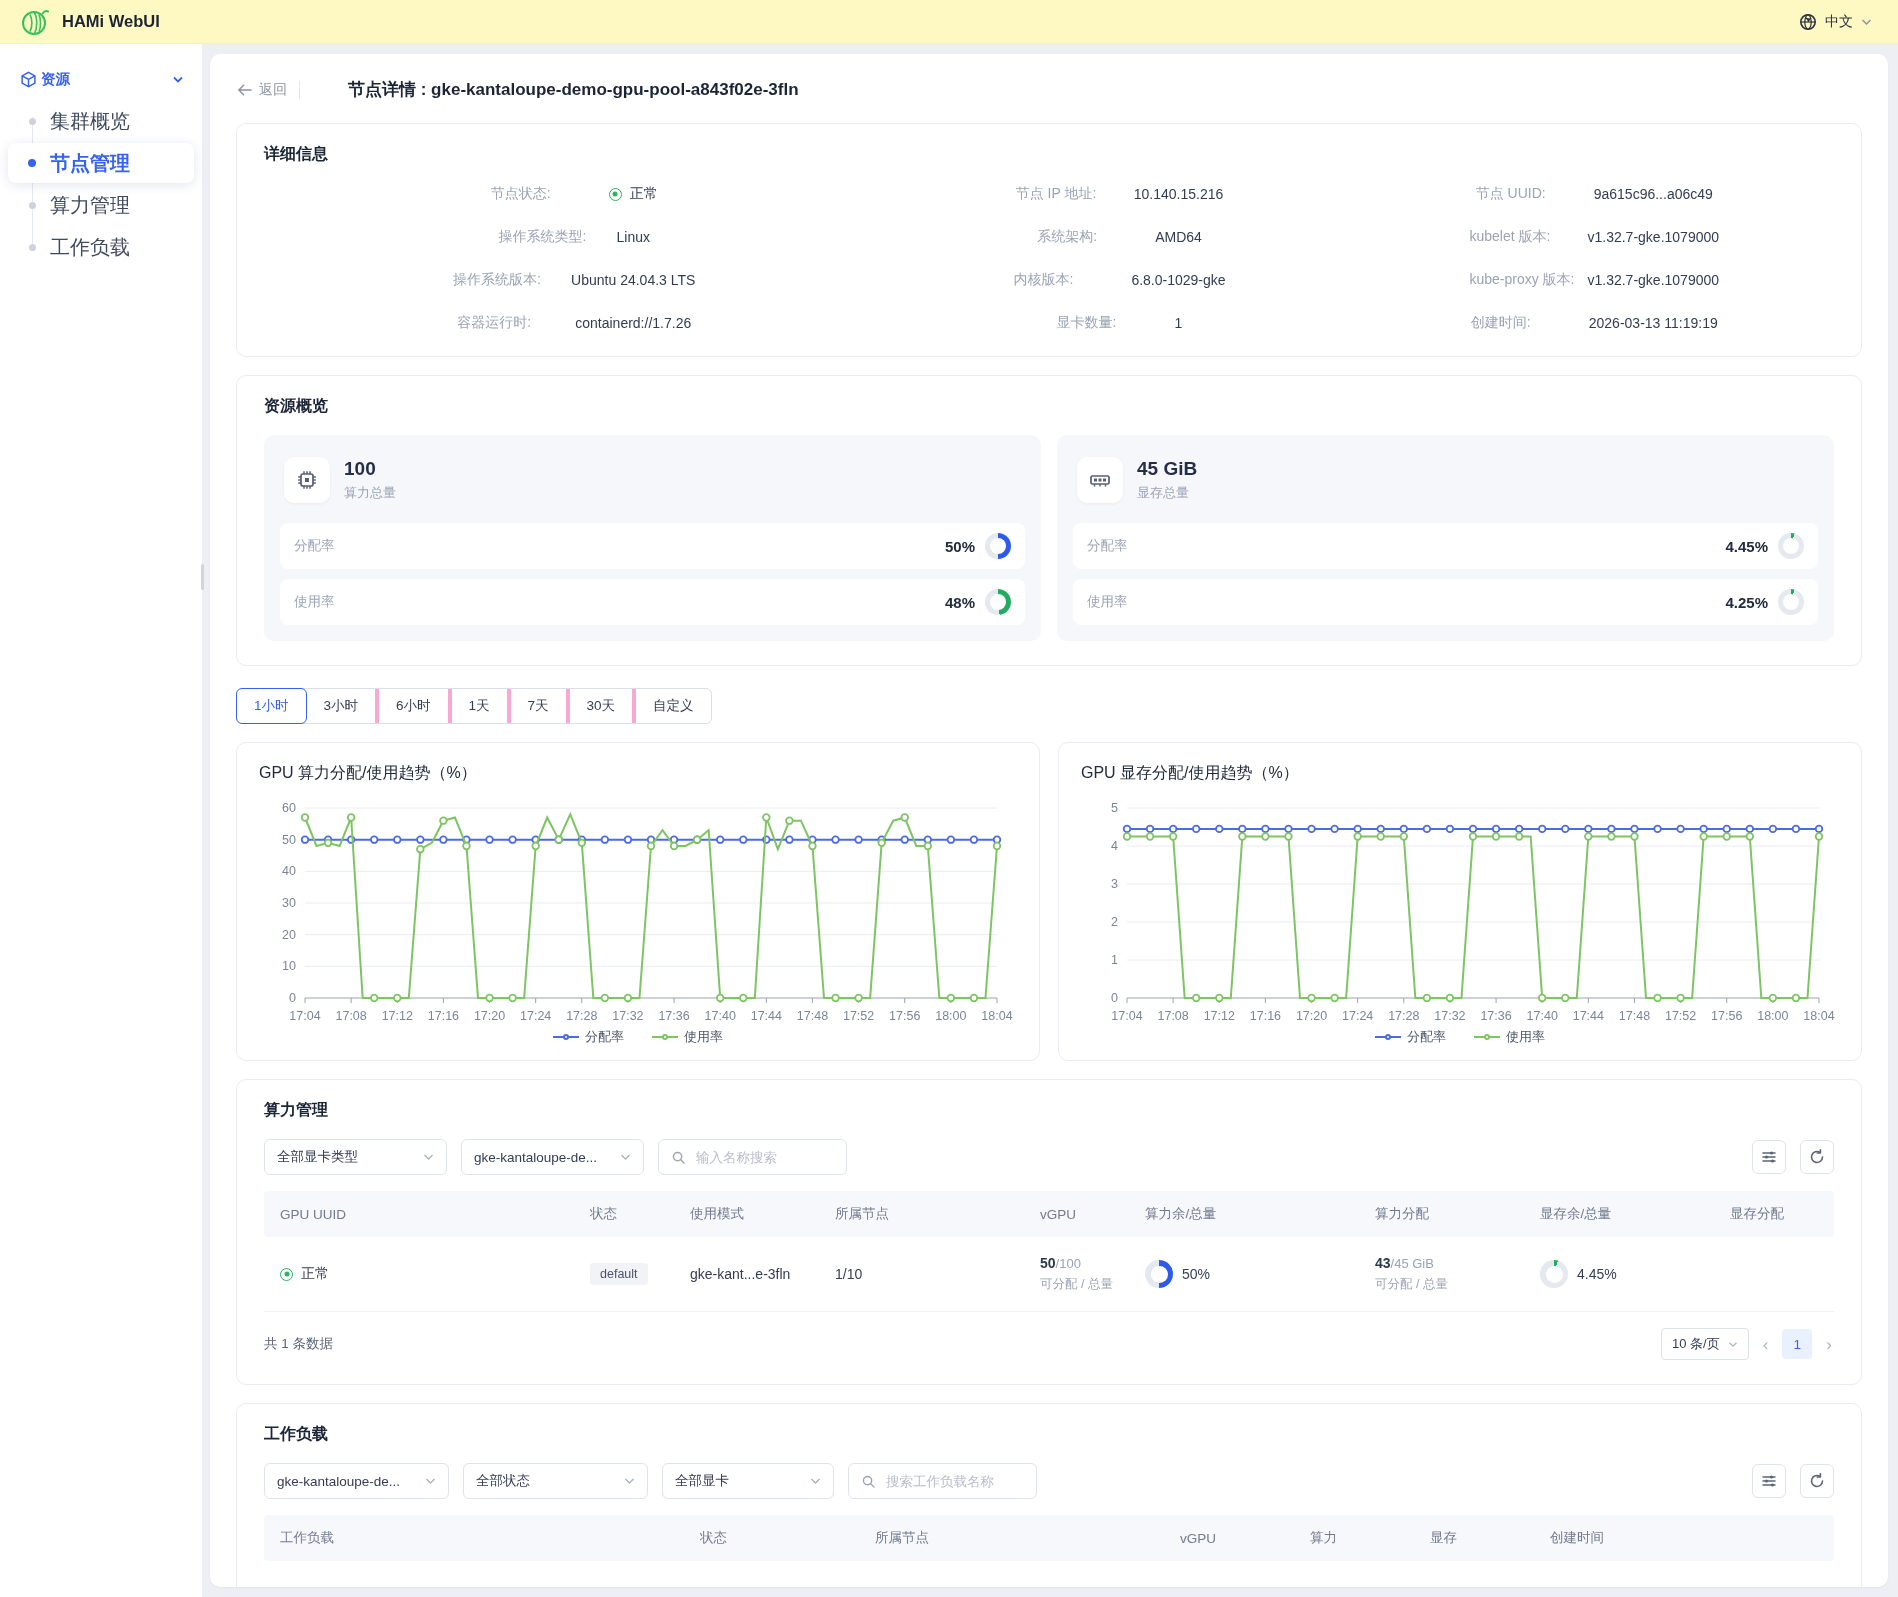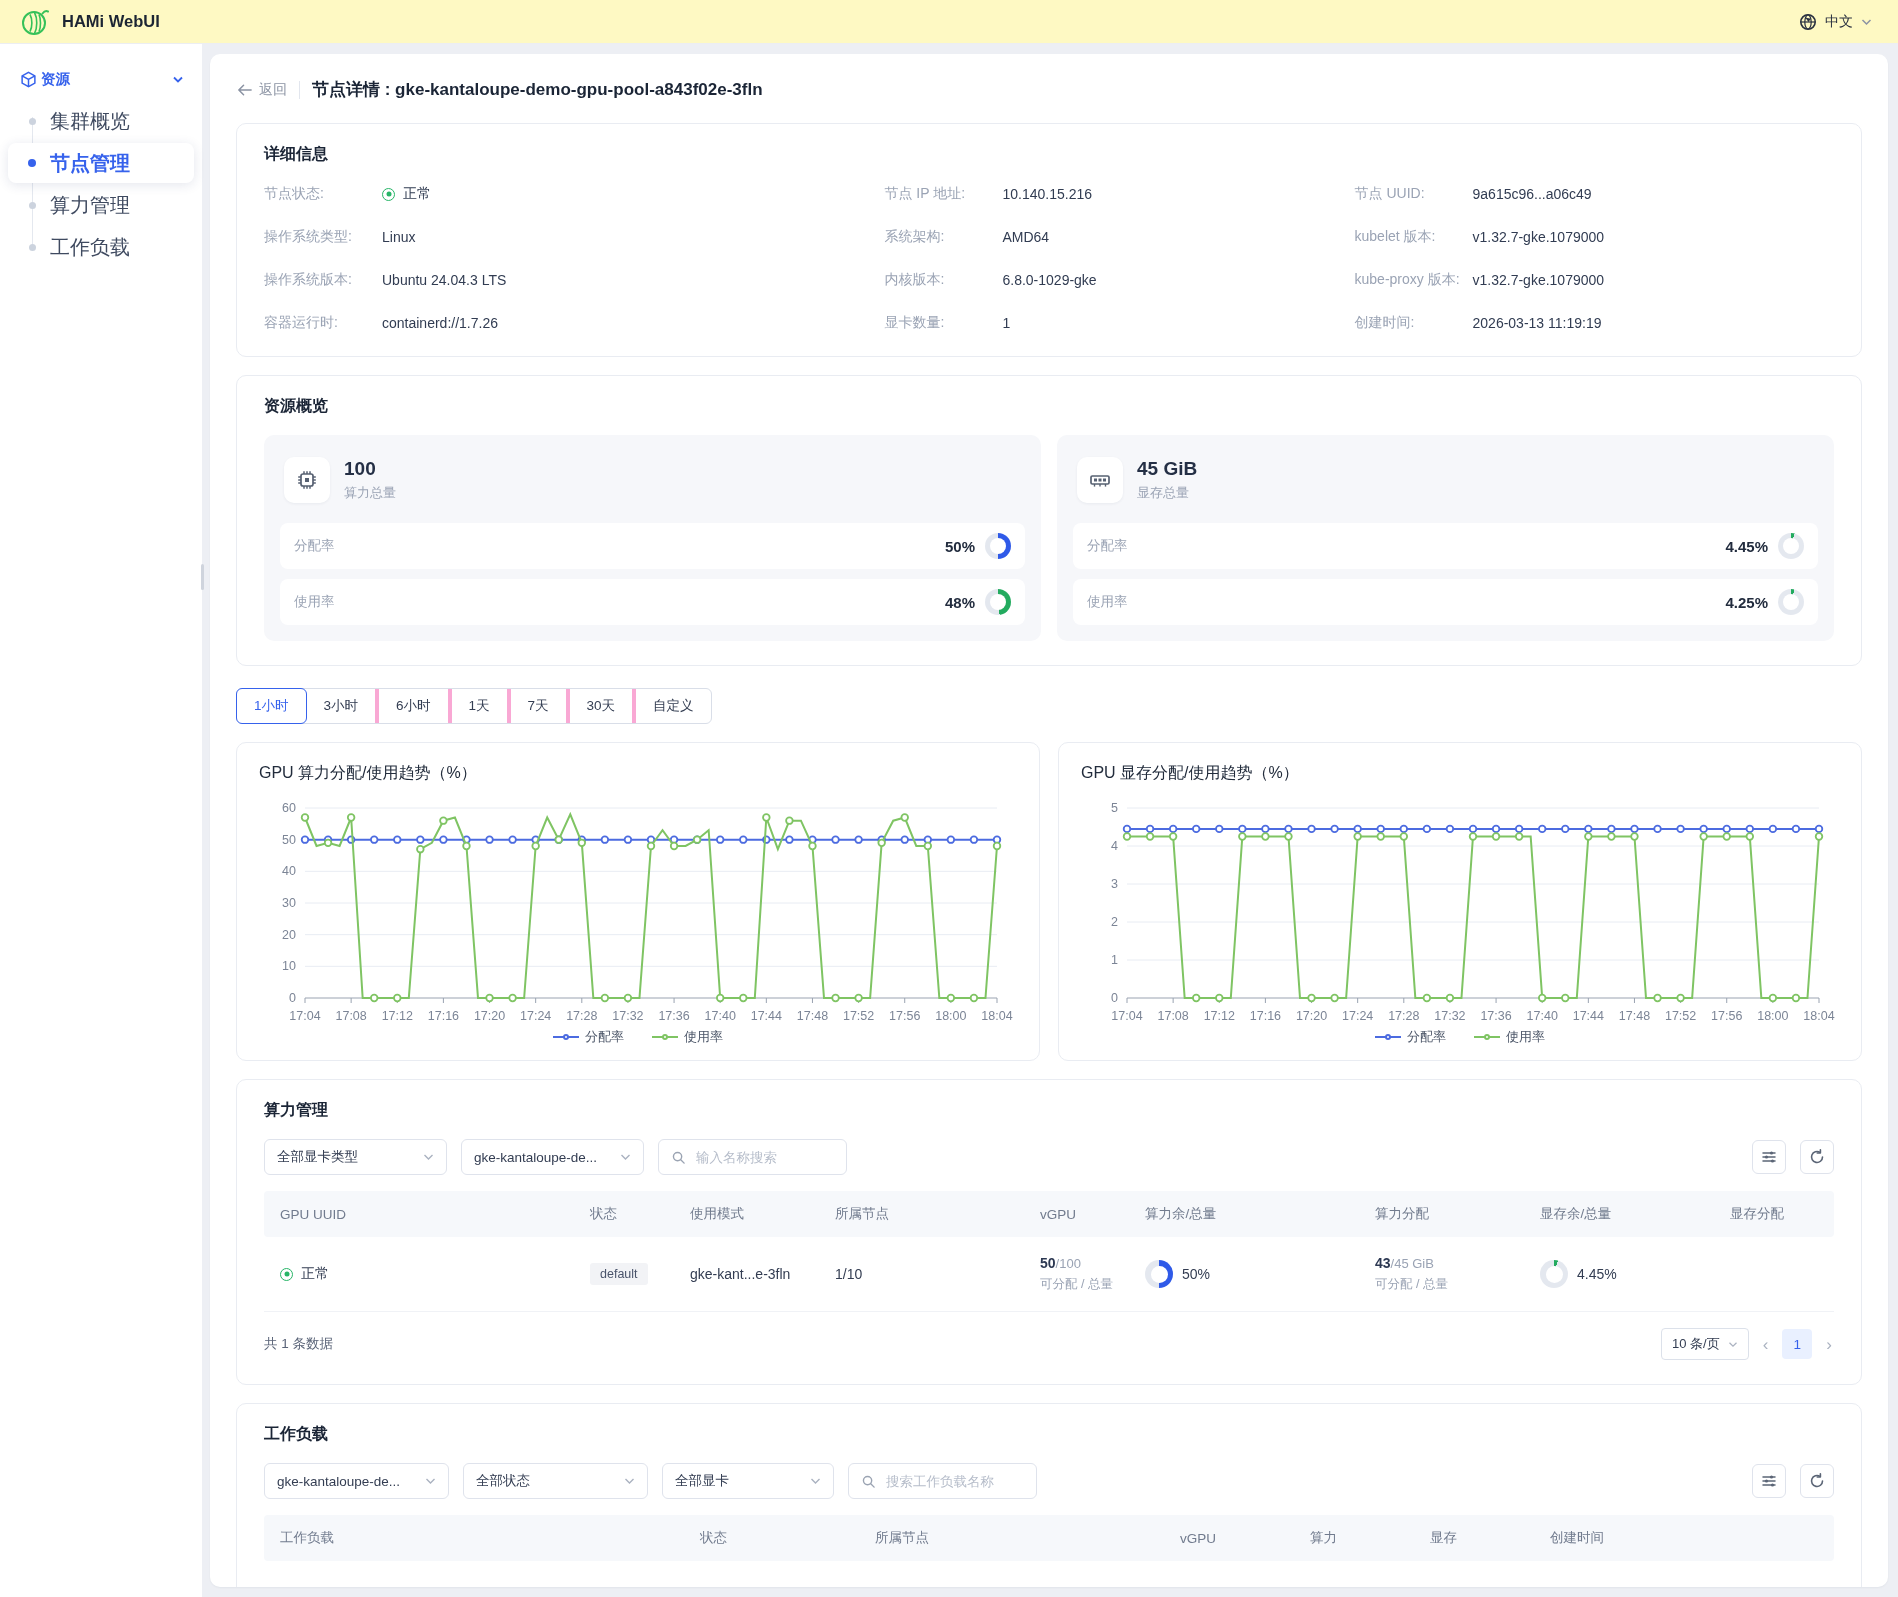--- a/index.html
+++ b/index.html
@@ -33,29 +33,29 @@
     font-size:20px;color:#3f4a60;border-radius:8px;cursor:pointer;}
   .side-item .dot{position:absolute;left:21px;width:7px;height:7px;border-radius:50%;background:#ccd3de;}
   .side-item.active{background:#fff;box-shadow:0 2px 12px rgba(30,50,110,.12);color:#3662ec;font-weight:700;}
   .side-item.active .dot{background:#3662ec;width:8px;height:8px;left:20px;}
   .side-handle{position:absolute;right:-2px;top:520px;width:3px;height:26px;background:#cfd4dd;border-radius:2px;}
 
   
   .page-head{display:flex;align-items:center;gap:12px;padding:6px 0 4px;}
   .back{display:flex;align-items:center;gap:6px;color:#8b93a3;font-size:14px;cursor:pointer;}
   .vdiv{width:1px;height:18px;background:#e2e6ee;}
-  .page-title{font-size:17px;font-weight:700;color:#1b2536;}
+  .page-title{font-size:17px;font-weight:700;color:#1b2536;margin-left:36px;}
 
   
   .card{border:1px solid #e9ecf2;border-radius:10px;padding:20px 27px 24px;margin-top:18px;}
   .card-title{font-size:16px;font-weight:700;color:#1b2536;}
 
   
   .detail-grid{display:grid;grid-template-columns:1.32fr 1fr 1.02fr;row-gap:25px;margin-top:20px;}
-  .field{display:flex;align-items:center;font-size:14px;}
+  .field{display:flex;align-items:center;font-size:14px;justify-content:center;}
   .field .lbl{color:#9aa3b4;width:118px;flex:none;}
   .field .val{color:#313c52;font-weight:500;}
   .status-wrap{display:flex;align-items:center;gap:8px;}
   .status-dot{width:13px;height:13px;border-radius:50%;border:1.5px solid #27b567;position:relative;flex:none;}
   .status-dot:after{content:'';position:absolute;left:50%;top:50%;transform:translate(-50%,-50%);width:5px;height:5px;border-radius:50%;background:#27b567;}
 
   
   .ov-grid{display:grid;grid-template-columns:1fr 1fr;gap:16px;margin-top:18px;}
   .ov-card{background:#f6f7fa;border-radius:10px;padding:16px 16px 16px;}
   .ov-head{display:flex;align-items:center;gap:14px;padding:6px 4px 10px;}

